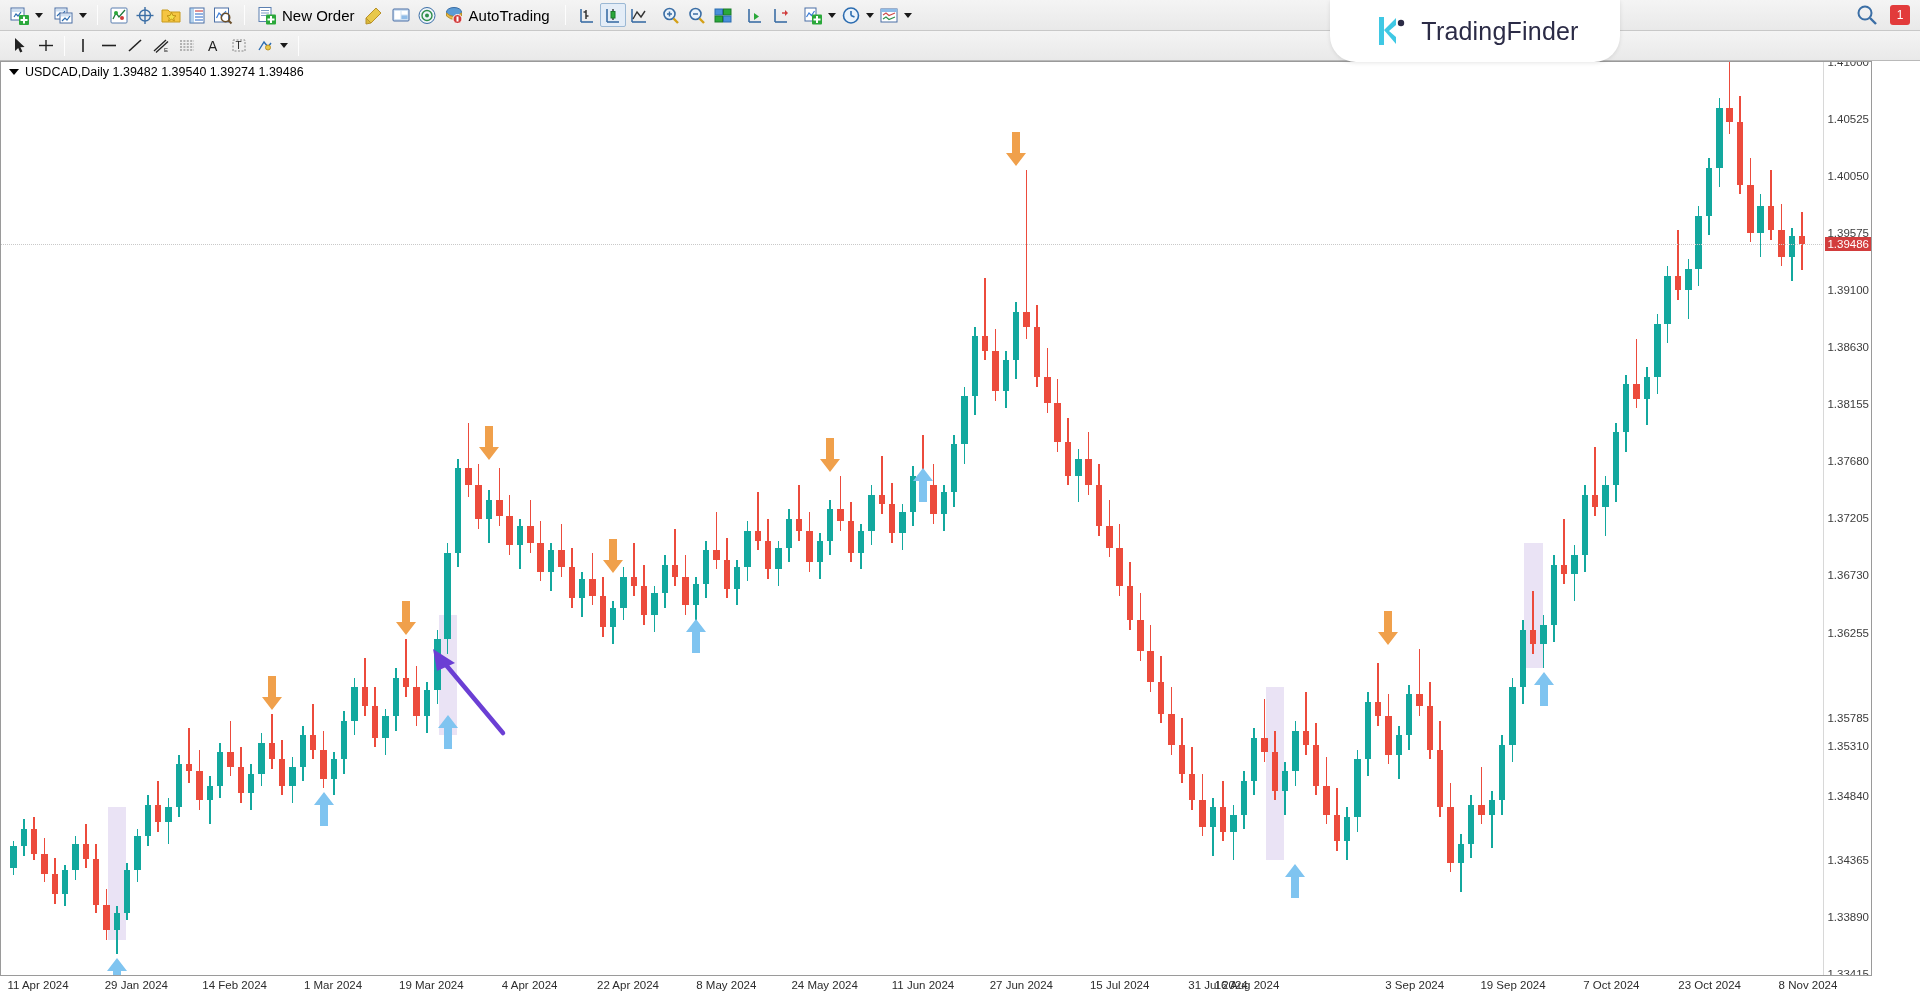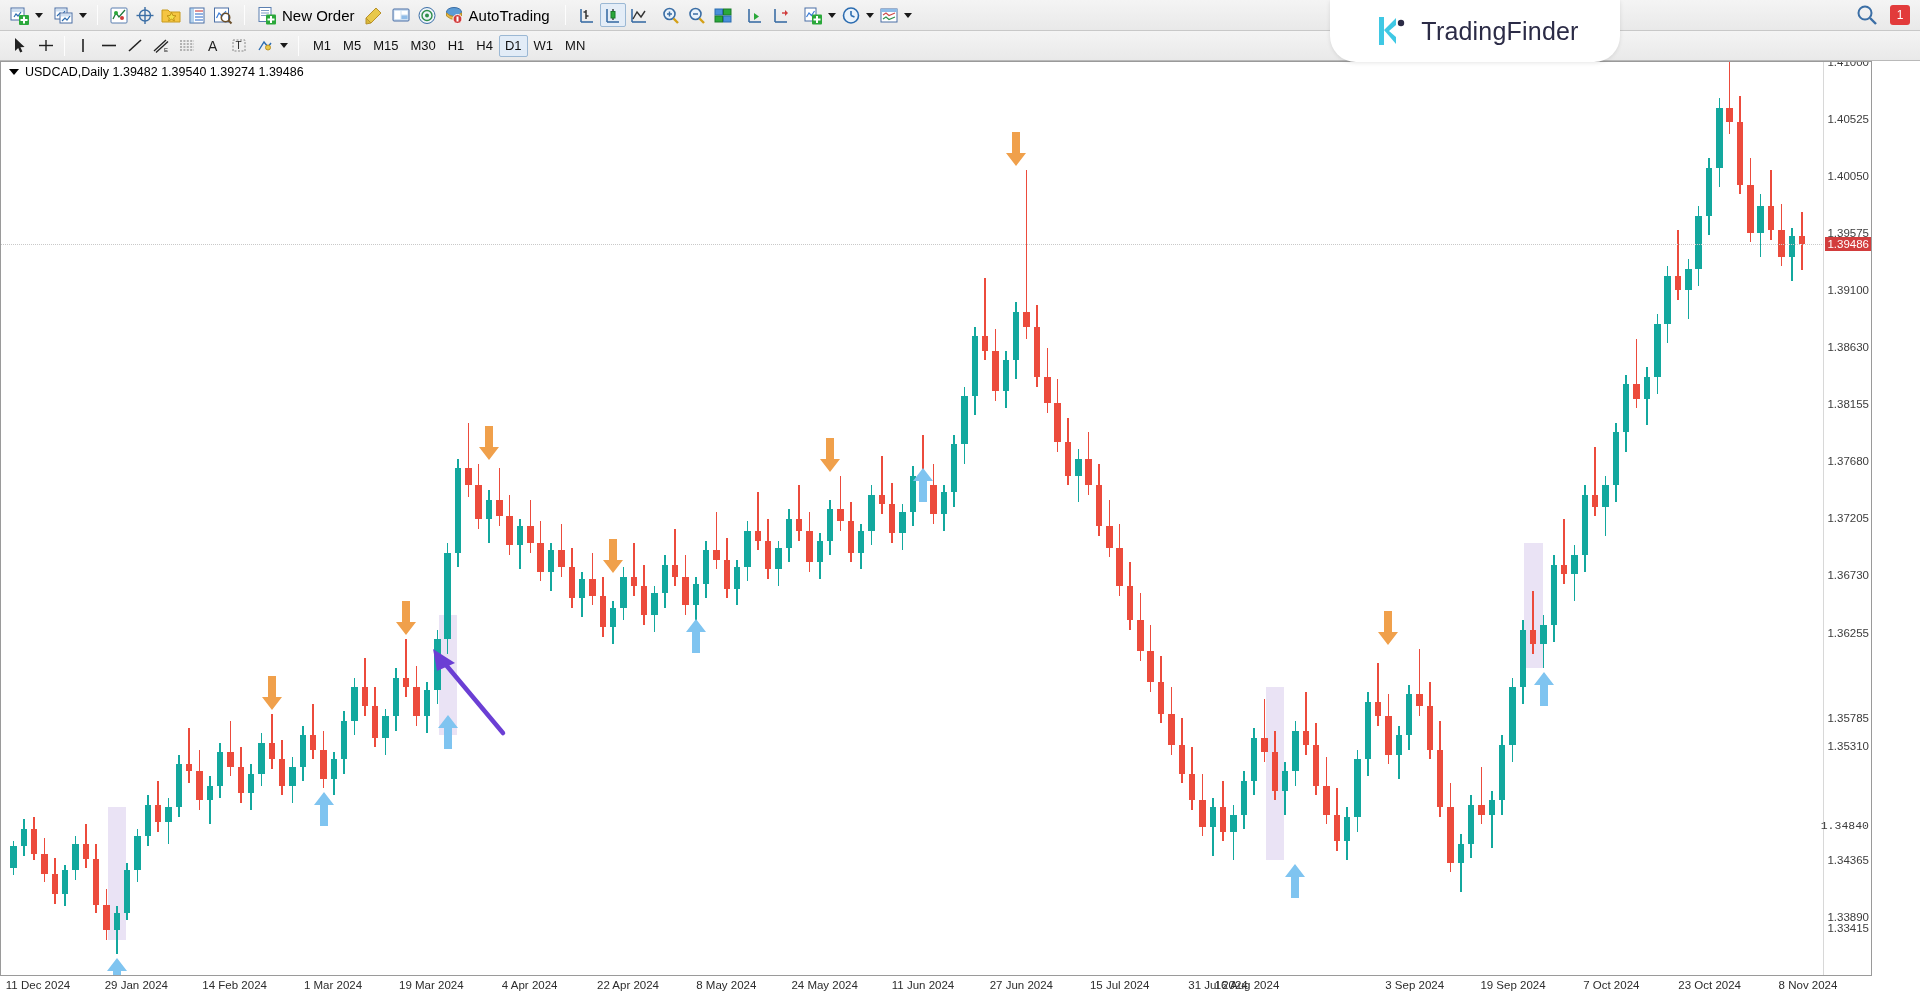--- a/index.html
+++ b/index.html
@@ -478,31 +478,20 @@
       <svg width="18" height="17" viewBox="0 0 18 17">
         <path d="M3 13 l5-8 l4 5 l3-4" stroke="#2b6cb0" fill="none" stroke-width="1.4"></path>
         <circle cx="12" cy="10.5" r="2.5" fill="#e8c84a" stroke="#b8912a"></circle>
       </svg>
     </div>
     <div class="caret"></div>
   </div>
 
   <div class="tb-sep"></div>
 
-  <div class="tb-group" id="timeframe-group">
-      <div class="tf-btn">M1</div>
-      <div class="tf-btn">M5</div>
-      <div class="tf-btn">M15</div>
-      <div class="tf-btn">M30</div>
-      <div class="tf-btn">H1</div>
-      <div class="tf-btn">H4</div>
-      <div class="tf-btn active">D1</div>
-      <div class="tf-btn">W1</div>
-      <div class="tf-btn">MN</div>
-    </div>
 </div>
 
 <div id="logo-plate">
   <svg width="40" height="40" viewBox="0 0 40 40">
     <path d="M8 6 h5 v28 h-5 Z" fill="#3fc8e4"></path>
     <path d="M13 19 l12 -12 v7 l-7 6 7 6 v7 Z" fill="#3fc8e4"></path>
     <circle cx="30" cy="12" r="3.2" fill="#2b2b46"></circle>
   </svg>
   <span id="logo-text">TradingFinder</span>
 </div>
@@ -926,31 +915,31 @@
         <div class="price-tick" style="top: 171.338px;">1.39575</div>
         <div class="price-tick" style="top: 228.451px;">1.39100</div>
         <div class="price-tick" style="top: 284.962px;">1.38630</div>
         <div class="price-tick" style="top: 342.075px;">1.38155</div>
         <div class="price-tick" style="top: 399.188px;">1.37680</div>
         <div class="price-tick" style="top: 456.301px;">1.37205</div>
         <div class="price-tick" style="top: 513.413px;">1.36730</div>
         <div class="price-tick" style="top: 570.526px;">1.36255</div>
         <div class="price-tick" style="top: 656px;">1.35785</div>
         <div class="price-tick" style="top: 684.15px;">1.35310</div>
-        <div class="price-tick" style="top: 763px; font-family: Liberation Mono, monospace;">1.34840</div>
+        <div class="price-tick" style="top: 734px;">1.34840</div>
         <div class="price-tick" style="top: 797.775px;">1.34365</div>
         <div class="price-tick" style="top: 854.887px;">1.33890</div>
-        <div class="price-tick" style="top: 866px;">1.33415</div>
+        <div class="price-tick" style="top: 912px;">1.33415</div>
         <div id="current-line" style="top: 182.039px; left: -1830px;"></div>
         <div id="price-current" style="top: 182.039px;">1.39486</div>
       </div>
   </div>
 
   <div id="time-axis">
-      <div class="time-tick" style="left: 38px;">11 Dec 2024</div>
+      <div class="time-tick" style="left: 38px;">11 Apr 2024</div>
       <div class="time-tick" style="left: 136.333px;">29 Jan 2024</div>
       <div class="time-tick" style="left: 234.667px;">14 Feb 2024</div>
       <div class="time-tick" style="left: 333px;">1 Mar 2024</div>
       <div class="time-tick" style="left: 431.333px;">19 Mar 2024</div>
       <div class="time-tick" style="left: 529.667px;">4 Apr 2024</div>
       <div class="time-tick" style="left: 628px;">22 Apr 2024</div>
       <div class="time-tick" style="left: 726.333px;">8 May 2024</div>
       <div class="time-tick" style="left: 824.667px;">24 May 2024</div>
       <div class="time-tick" style="left: 923px;">11 Jun 2024</div>
       <div class="time-tick" style="left: 1021.33px;">27 Jun 2024</div>

